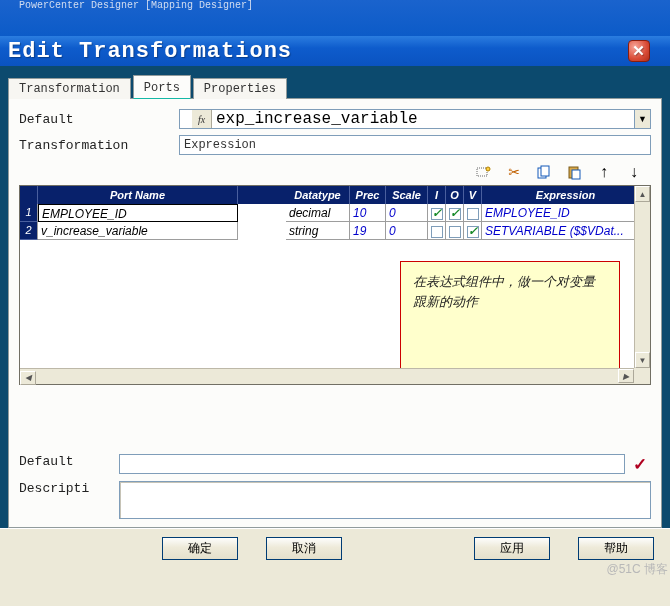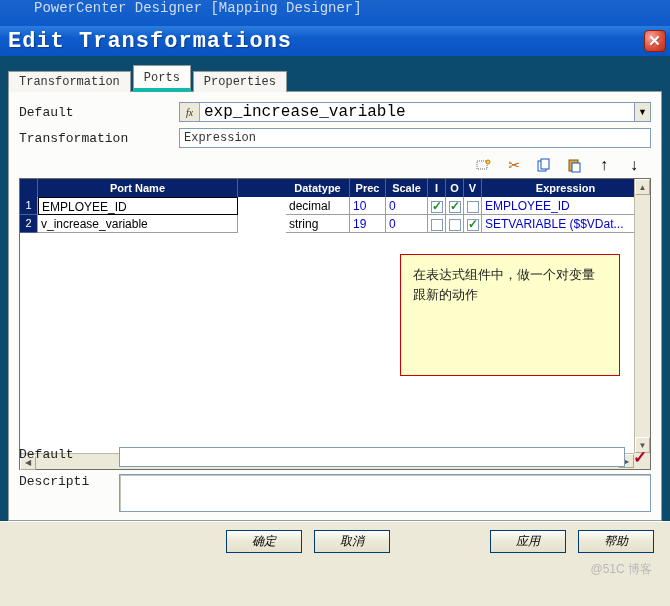--- a/index.html
+++ b/index.html
@@ -7,36 +7,36 @@
     margin: 0;
     font-family: "Microsoft Sans Serif", Tahoma, Arial, sans-serif;
     font-size: 12px;
     background: #ece9d8;
     width: 670px;
     height: 606px;
     position: relative;
     overflow: hidden;
   }
   .menubar-remnant {
-    height: 26px;
+    height: 36px;
     background: linear-gradient(#1a63cd, #0c5bc8);
     color: #d0dcf0;
     font-family: "Courier New", monospace;
-    font-size: 14px;
-    padding-left: 34px;
+    font-size: 10px;
+    padding-left: 19px;
     overflow: hidden;
     white-space: nowrap;
   }
   .titlebar {
     height: 30px;
     background: linear-gradient(#2b7de0, #0e5ccc 40%, #0a53c1);
     color: #fff;
     display: flex;
     align-items: center;
-    padding: 0 4px 0 8px;
+    padding: 0 20px 0 8px;
     font-family: "Courier New", monospace;
     font-size: 22px;
     font-weight: bold;
     letter-spacing: 1px;
     text-shadow: 1px 1px 1px rgba(0,0,0,.3);
   }
   .titlebar .title { flex: 1; }
   .titlebar .winbtn {
     width: 22px; height: 22px; margin-left: 2px;
     border-radius: 4px;
@@ -56,52 +56,53 @@
     border-bottom:none;
     background:#f7f6f2;
     margin-right:2px;
     font-family: "Courier New", monospace;
     font-size: 12px;
     color:#333;
     cursor:default;
   }
   .tab.active {
     background:#fcfcfa;
-    border-bottom:4px solid #14b8a6;
+    border-bottom:1px solid #14b8a6;
     padding-top:5px;
     position:relative;
     z-index:3;
   }
   .tab-panel {
     border:1px solid #919b9c;
     background:#fcfcfa;
     padding:10px 10px 8px 10px;
     height: 430px;
     position:relative;
   }
   .row { display:flex; align-items:center; margin-bottom:6px; }
   .lbl { width:160px; font-family:"Courier New",monospace; font-size:13px; color:#222;}
   .selectwrap {
     flex:1; display:flex; align-items:center;
     border:1px solid #7f9db9; background:#fff; height:20px;
   }
-  .fxbox { width:20px;height:18px;background:#ece9d8;border-right:1px solid #aca899;display:flex;align-items:center;justify-content:center;font-size:10px;font-style:italic;font-family:Georgia;color:#333;}
+  .fxbox { width:20px;height:18px;background:#ece9d8;border-right:1px solid #aca899;display:flex;align-items:center;justify-content:center;font-size:10px;font-style:italic;font-family:Georgia;color:#333;margin-left:12px;}
   .selectwrap .val { flex:1; padding:0 4px; font-family:"Courier New",monospace;font-size:16px;}
   .dropdown-arrow { width:16px;height:18px;background:#ece9d8;border-left:1px solid #aca899;display:flex;align-items:center;justify-content:center;font-size:9px;}
   .readonly-field{
     flex:1;border:1px solid #7f9db9; background:#fff; height:20px;
     padding:2px 4px;font-family:"Courier New",monospace;font-size:12px;color:#333;
   }
   .toolbar { display:flex; justify-content:flex-end; gap:12px; padding:2px 8px 4px; align-items:center;}
   .toolbtn { width:18px;height:18px;display:flex;align-items:center;justify-content:center;font-size:14px;color:#444;cursor:default;}
   .grid {
     border:1px solid #716f64;
     background:#fff;
-    height:292px;
+    height:200px;
     position:relative;
+    font-style:italic;
   }
   .grid-inner{height:100%;display:flex;flex-direction:column;}
   .ghead{display:flex;background:#08216b;color:#fff;font-weight:bold;font-size:11px;}
   .ghead .c,.grow .c{border-right:1px solid #9d9d9d;border-bottom:1px solid #9d9d9d;padding:2px 3px;overflow:hidden;white-space:nowrap;}
   .ghead .c{text-align:center;border-right:1px solid #4a5f9e;border-bottom:none;padding:3px 2px;}
   .rownum{width:18px;background:#08216b;color:#fff;text-align:center;font-size:11px;}
   .c-port{width:200px;}
   .c-dt{width:64px;margin-left:48px;}
   .c-prec{width:36px;}
   .c-scale{width:42px;}
@@ -132,37 +133,37 @@
   .bottom-fields .row{align-items:flex-start;}
   .default-field{
     flex:1;border:1px solid #7f9db9;background:#fff;height:20px;
   }
   .checkmark{width:22px;text-align:center;color:#b00020;font-size:17px;font-weight:bold;margin-left:4px;}
   .desc-area{
     flex:1;border:1px solid #7f9db9;background:#fff;height:38px;
     box-shadow: inset 1px 1px 0 #c6c3b6;
   }
   .dlg-buttons{
-    display:flex;justify-content:flex-end;gap:12px;padding:8px 16px 10px;
-    background:#ece9d8;border-top:1px solid #fff;font-style:italic;
+    display:flex;justify-content:flex-end;gap:28px;padding:8px 16px 10px;
+    background:#ece9d8;border-top:1px solid #fff;
   }
   .btn{
     min-width:76px;height:23px;
     border:1px solid #003c74;
     background:linear-gradient(#fdfdfc,#eeead9 45%,#e4e0cc);
     font-size:12px;font-family:"Microsoft Sans Serif",Arial;
     padding:0 6px;cursor:default;
     display:flex;align-items:center;justify-content:center;
   }
   .btn.ghost{border:none;background:none;}
   .tb-cut{color:#c06000;}
   .tb-copy{color:#1258b8;}
   .tb-paste{color:#1258b8;}
   .tb-arrow{color:#000;font-size:16px;}
-  .watermark{position:absolute;right:18px;bottom:28px;color:#b8b8b8;font-size:12px;}
+  .watermark{position:absolute;right:2px;bottom:28px;color:#b8b8b8;font-size:12px;}
 </style>
 </head>
 <body>
 
 <div class="menubar-remnant">PowerCenter Designer    [Mapping Designer]</div>
 
 <div class="titlebar">
   <span class="title">Edit Transformations</span>
   <div class="winbtn closebtn">✕</div>
 </div>

